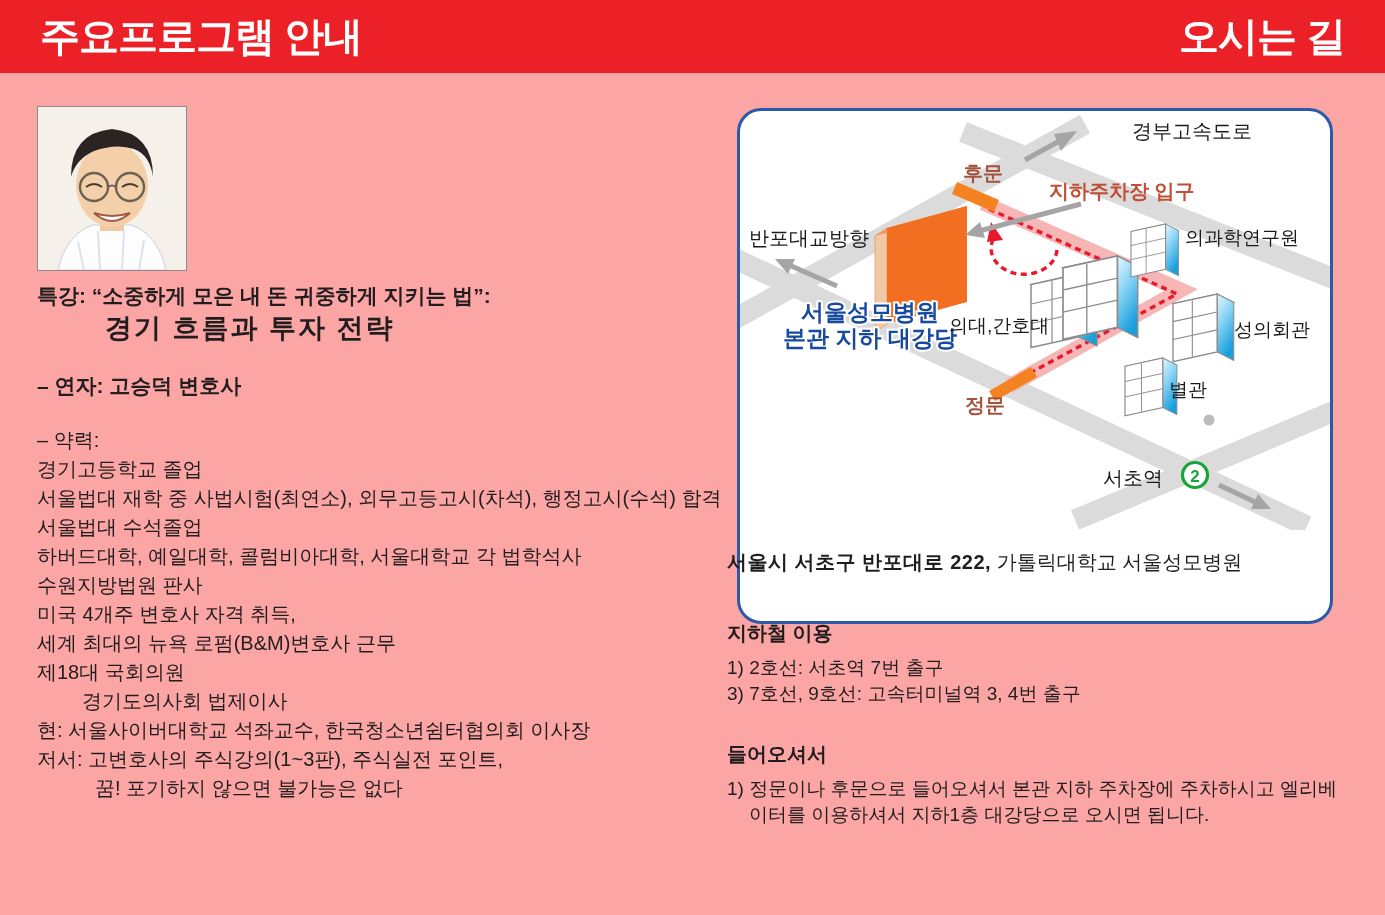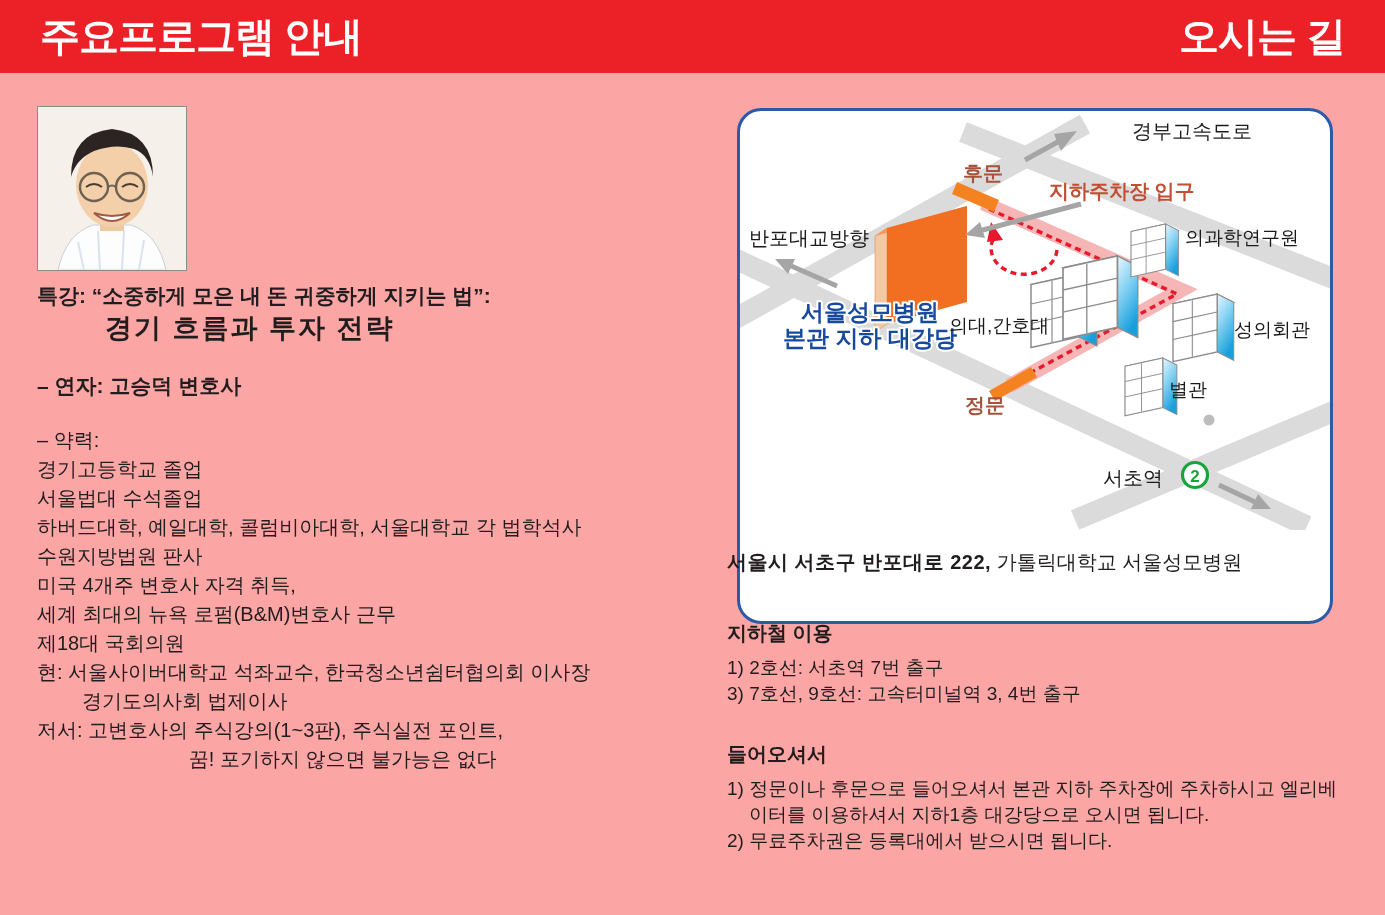--- a/index.html
+++ b/index.html
@@ -65,30 +65,31 @@
   <div class="lecture-line">
     <span>특강:</span>
     <span>“소중하게 모은 내 돈 귀중하게 지키는 법”:</span>
   </div>
   <div class="lecture-title">경기 흐름과 투자 전략</div>
   <div class="speaker-line">– 연자: 고승덕 변호사</div>
 
   <div class="bio">
       <div class="">– 약력:</div>
       <div class="">경기고등학교 졸업</div>
+      <div class="">서울법대 재학 중 사법시험(최연소), 외무고등고시(차석), 행정고시(수석) 합격</div>
       <div class="">서울법대 수석졸업</div>
       <div class="">하버드대학, 예일대학, 콜럼비아대학, 서울대학교 각 법학석사</div>
       <div class="">수원지방법원 판사</div>
       <div class="">미국 4개주 변호사 자격 취득,</div>
       <div class="">세계 최대의 뉴욕 로펌(B&amp;M)변호사 근무</div>
       <div class="">제18대 국회의원</div>
+      <div class="" style="padding-left: 45px;">경기도의사회 법제이사</div>
       <div class="">현: 서울사이버대학교 석좌교수, 한국청소년쉼터협의회 이사장</div>
-      <div class="" style="padding-left: 45px;">경기도의사회 법제이사</div>
       <div class="">저서: 고변호사의 주식강의(1~3판), 주식실전 포인트,</div>
-      <div class="" style="padding-left: 58px; text-align: center;">꿈! 포기하지 않으면 불가능은 없다</div>
+      <div class="" style="padding-left: 58px;">꿈! 포기하지 않으면 불가능은 없다</div>
     </div>
 
   <div class="map-box">
     <svg width="596" height="422" viewBox="0 0 596 422">
       <defs>
         <linearGradient id="gBlue" x1="0" y1="0" x2="0.4" y2="1">
           <stop offset="0" stop-color="#E8F7FE"></stop>
           <stop offset="0.45" stop-color="#8AD4F4"></stop>
           <stop offset="1" stop-color="#189FDC"></stop>
         </linearGradient>
@@ -177,17 +178,16 @@
         <div class="info-line">1) 2호선: 서초역 7번 출구</div>
         <div class="info-line">3) 7호선, 9호선: 고속터미널역 3, 4번 출구</div>
       </div>
   </div>
 
   <div class="info-block parking-block">
     <div class="section-heading">들어오셔서</div>
     <div>
         <div class="info-line">1) 정문이나 후문으로 들어오셔서 본관 지하 주차장에 주차하시고 엘리베</div>
         <div class="info-line" style="padding-left: 22px;">이터를 이용하셔서 지하1층 대강당으로 오시면 됩니다.</div>
-        <div class="info-line">2) 무료주차권은 등록대에서 받으시면 됩니다.</div>
       </div>
   </div>
 
 </div>
 
 </body></html>

